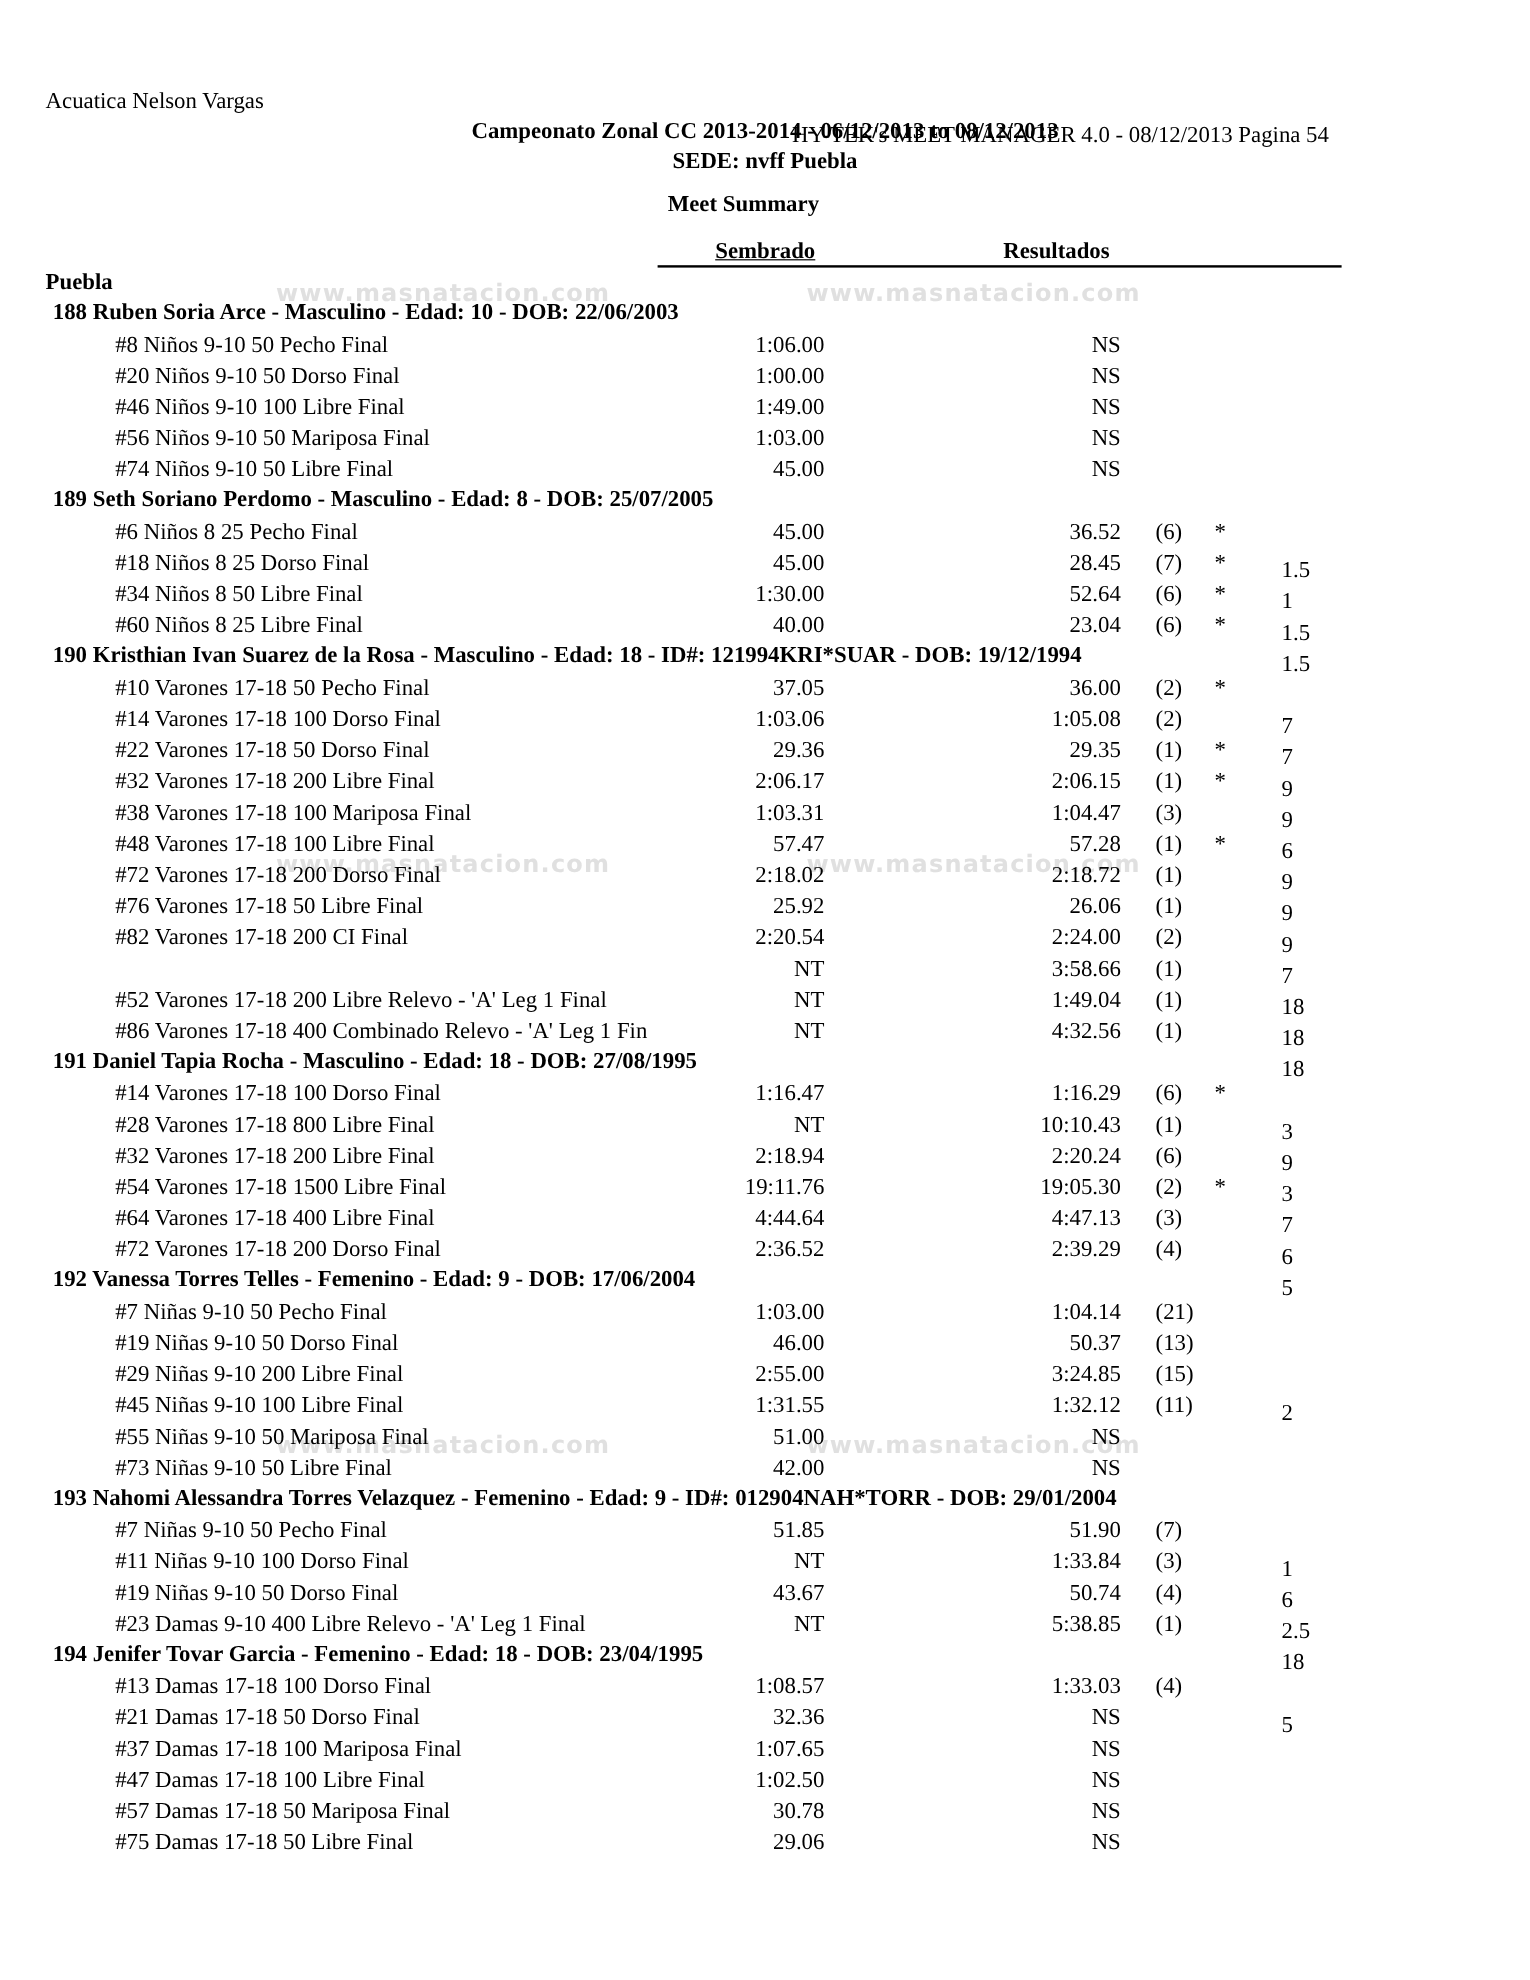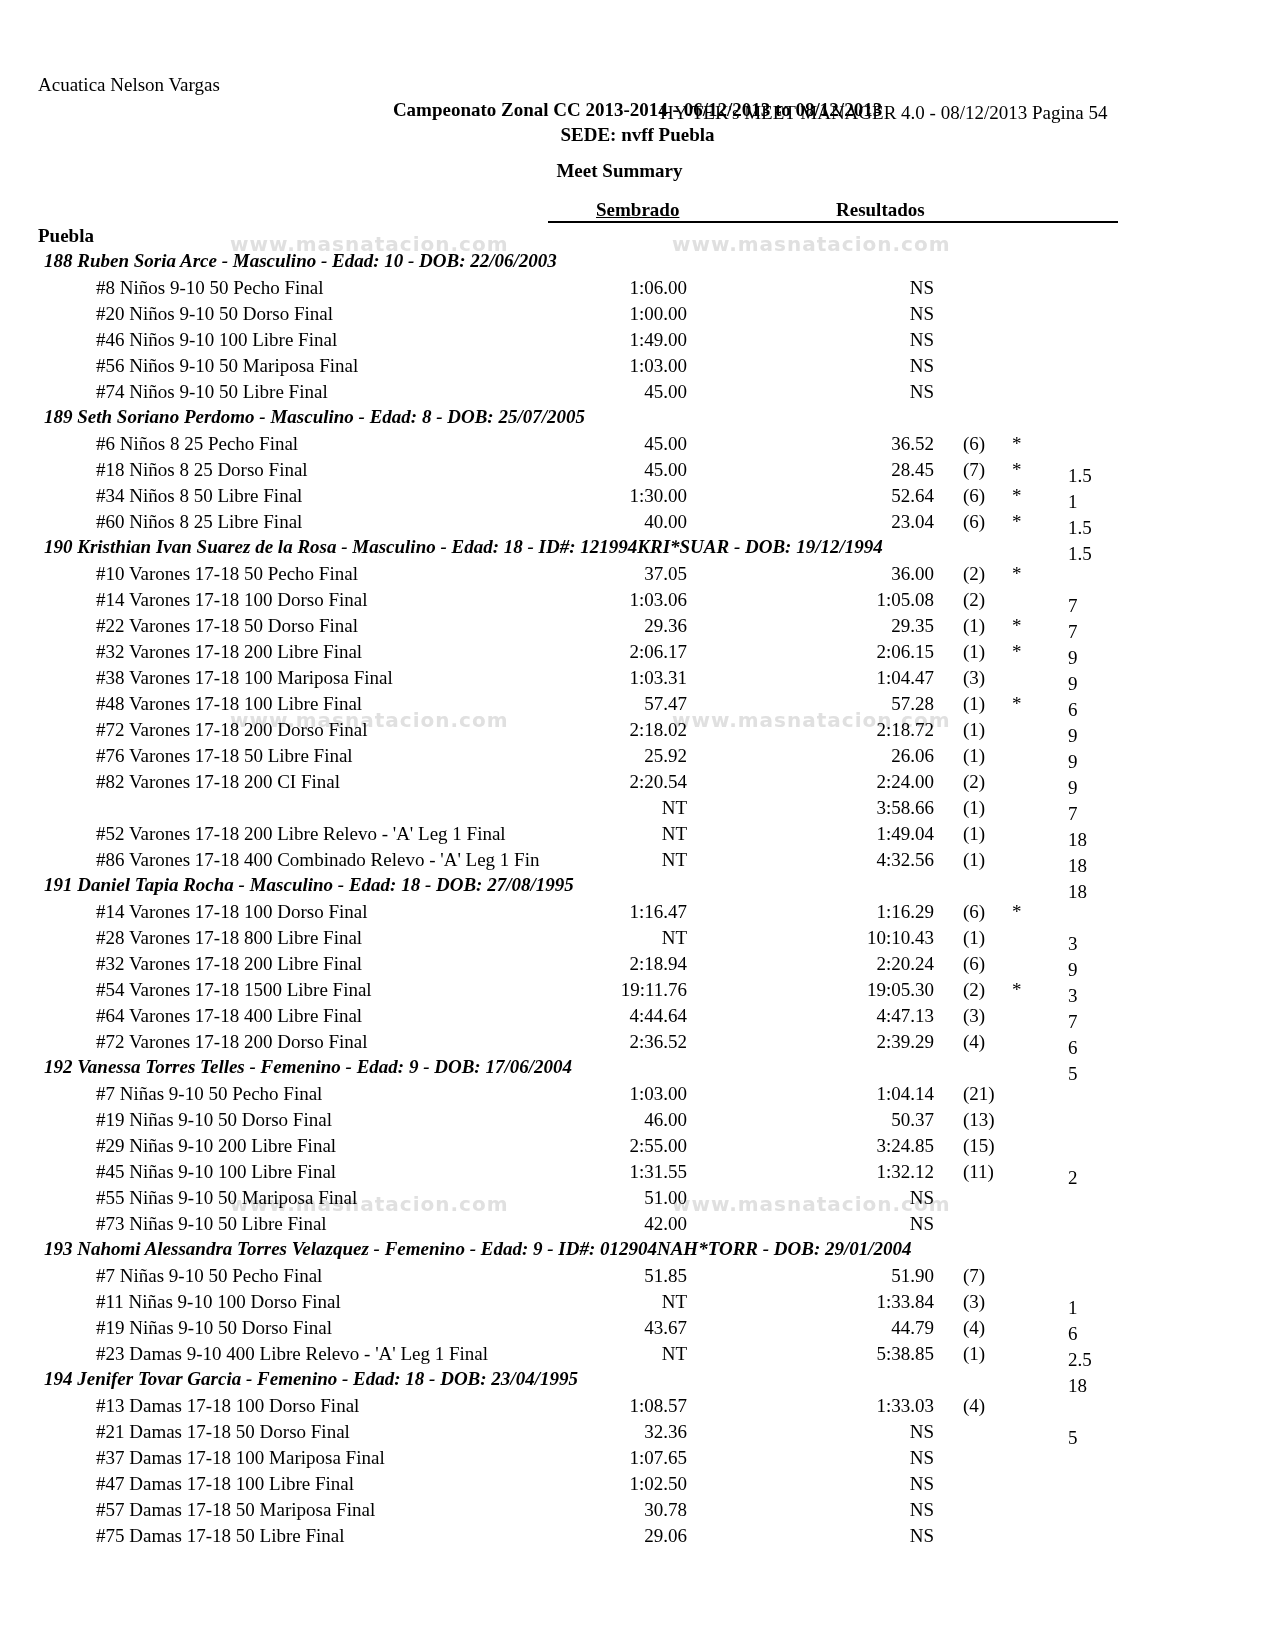--- a/index.html
+++ b/index.html
@@ -16,21 +16,21 @@
   #sede { left: 0; width: 1275px; top: 124px; text-align: center; font-weight: bold; }
   #summary { left: 0; width: 1239px; top: 160px; text-align: center; font-weight: bold; }
   #col-sembrado { left: 596px; top: 199px; font-weight: bold; text-decoration: underline; }
   #col-resultados { left: 836px; top: 199px; font-weight: bold; }
   #rule { left: 548px; top: 221px; width: 570px; height: 0; border-top: 2px solid #000; }
   #team { left: 38px; top: 225px; font-weight: bold; }
   .wm { color: #e0e0e0; font-family: "DejaVu Sans", sans-serif; font-size: 20px; font-weight: bold; letter-spacing: 1px; }
   #rows { position: absolute; left: 0; top: 248px; width: 1275px; }
   .row { position: relative; height: 26px; }
   .swimmer { font-weight: bold; }
-  .swimmer .sw-text { position: absolute; left: 44px; top: 2px; white-space: nowrap; font-style: italic; }
+  .swimmer .sw-text { position: absolute; left: 44px; top: 2px; white-space: nowrap; }
   .event .ev-name { position: absolute; left: 96px; top: 3px; white-space: nowrap; }
   .event .ev-seed { position: absolute; right: 588px; top: 3px; white-space: nowrap; text-align: right; }
   .event .ev-result { position: absolute; right: 341px; top: 3px; white-space: nowrap; text-align: right; }
   .event .ev-place { position: absolute; left: 963px; top: 3px; white-space: nowrap; }
   .event .ev-star { position: absolute; left: 1012px; top: 3px; white-space: nowrap; }
   .event .ev-points { position: absolute; left: 1068px; top: 3px; white-space: nowrap; margin-top: 32px; }
 </style>
 </head>
 <body>
 
@@ -346,21 +346,21 @@
       <span class="ev-name">#11 Niñas 9-10 100 Dorso Final</span>
       <span class="ev-seed">NT</span>
       <span class="ev-result">1:33.84</span>
       <span class="ev-place">(3)</span>
       <span class="ev-star"></span>
       <span class="ev-points">6</span>
     </div>
     <div class="row event">
       <span class="ev-name">#19 Niñas 9-10 50 Dorso Final</span>
       <span class="ev-seed">43.67</span>
-      <span class="ev-result">44.79</span>
+      <span class="ev-result">50.74</span>
       <span class="ev-place">(4)</span>
       <span class="ev-star"></span>
       <span class="ev-points">2.5</span>
     </div>
     <div class="row event">
       <span class="ev-name">#23 Damas 9-10 400 Libre Relevo - 'A' Leg 1 Final</span>
       <span class="ev-seed">NT</span>
       <span class="ev-result">5:38.85</span>
       <span class="ev-place">(1)</span>
       <span class="ev-star"></span>

